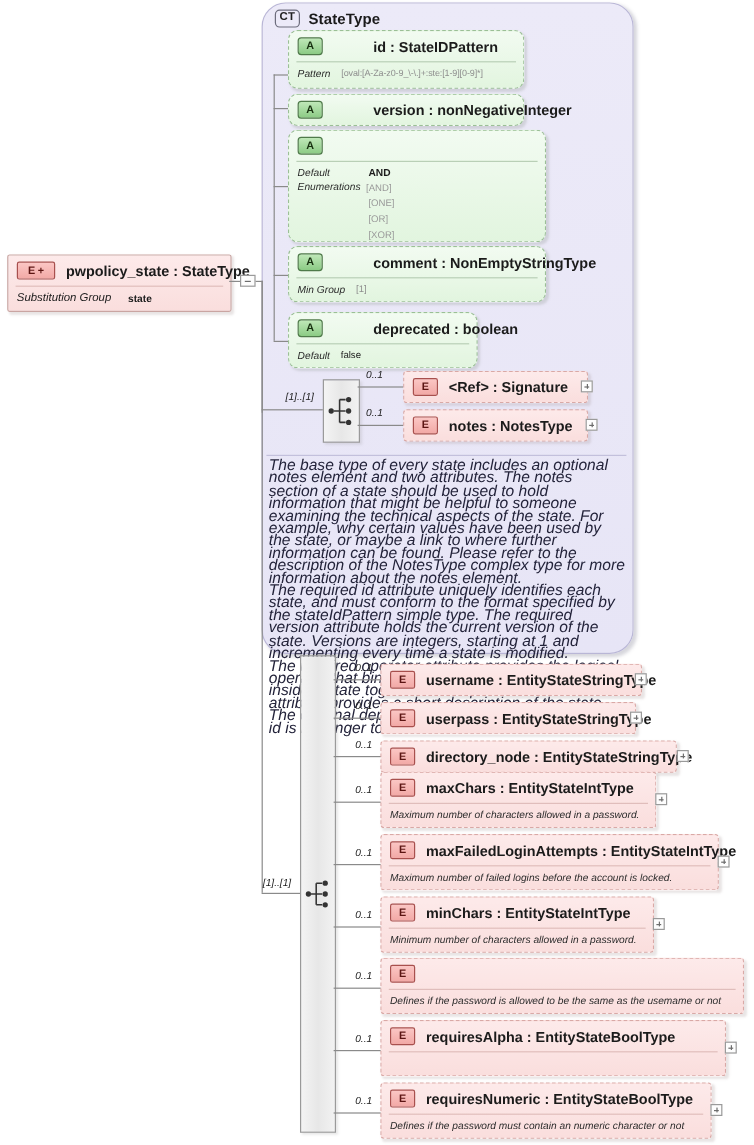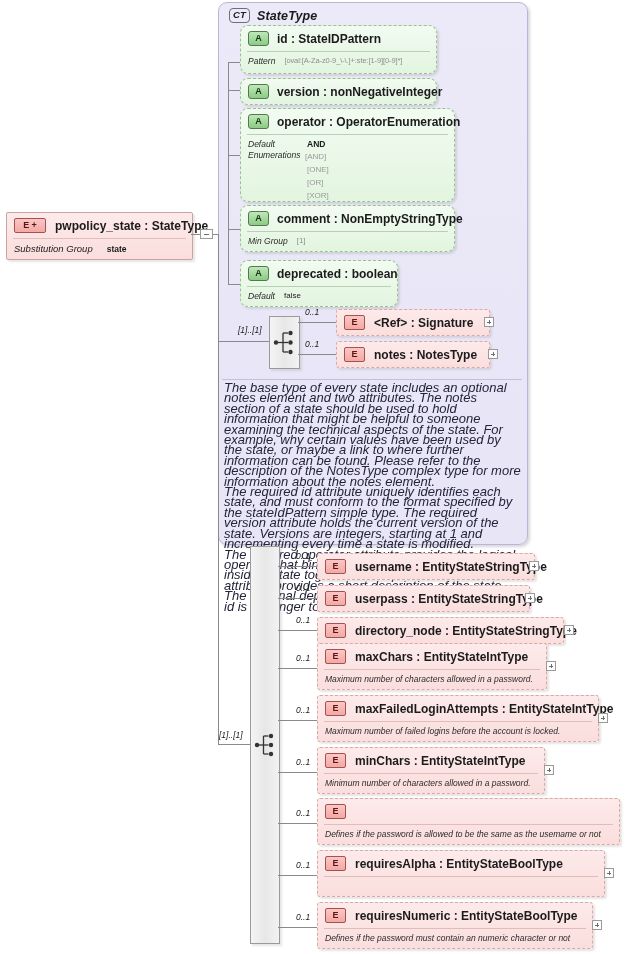--- a/index.html
+++ b/index.html
@@ -27,23 +27,22 @@
 
   
   .line-h { position: absolute; height: 0; border-top: 1px solid #8a8a8a; }
   .line-v { position: absolute; width: 0; border-left: 1px solid #8a8a8a; }
 
   
   .ct-box {
     position: absolute;
     background: linear-gradient(180deg,#eceaf8 0%, #e7e5f6 100%);
     border: 1px solid #b9b6d6;
-    border-radius: 9px;
+    border-radius: 20px;
     box-shadow: 2px 2px 3px rgba(120,120,140,.30);
-    font-style: italic;
   }
   .ct-head {
     position: absolute;
     left: 10px; top: 5px;
     display: flex; align-items: center; gap: 7px;
   }
   .ct-badge {
     display: inline-block;
     border: 1px solid #6d6d7d;
     border-radius: 4px;
@@ -81,20 +80,21 @@
     border: 1px solid #4f7a4a;
     border-radius: 3px;
     background: linear-gradient(180deg,#bfe8b8 0%,#8ccb85 100%);
     font-size: 9px; font-weight: bold;
     text-align: center; line-height: 13px;
     color: #17300f;
   }
   .attr-name {
     font-size: 12px; font-weight: bold; color:#1b1b1b;
     white-space: nowrap;
+    margin-left: 34px;
   }
   .attr-sep {
     position: absolute;
     left: 6px; right: 6px;
     border-top: 1px solid #b9cfb6;
   }
   .facet {
     position: absolute;
     display: flex; gap: 9px;
     font-size: 8.5px;
@@ -239,21 +239,20 @@
   <div class="attr-box" style="left:240px; top:78px; width:195px; height:25px;">
     <div class="attr-row">
       <span class="a-badge">A</span>
       <span class="attr-name">version   : nonNegativeInteger</span>
     </div>
   </div>
 
   <div class="attr-box" style="left:240px; top:108px; width:213px; height:92px;">
     <div class="attr-row">
       <span class="a-badge">A</span>
-      <span class="attr-name">operator : OperatorEnumeration</span>
     </div>
     <div class="attr-sep" style="top:25px;"></div>
     <div class="facet-label abs" style="left:7px; top:30px;">Default</div>
     <div class="facet-label abs" style="left:7px; top:41px;">Enumerations</div>
     <div class="enum-first abs" style="left:66px; top:30px;">AND</div>
     <div class="enum-list" style="left:64px; top:42px;">[AND]</div>
     <div class="enum-list" style="left:66px; top:55px;">[ONE]</div>
     <div class="enum-list" style="left:66px; top:68px;">[OR]</div>
     <div class="enum-list" style="left:66px; top:81px;">[XOR]</div>
   </div>

